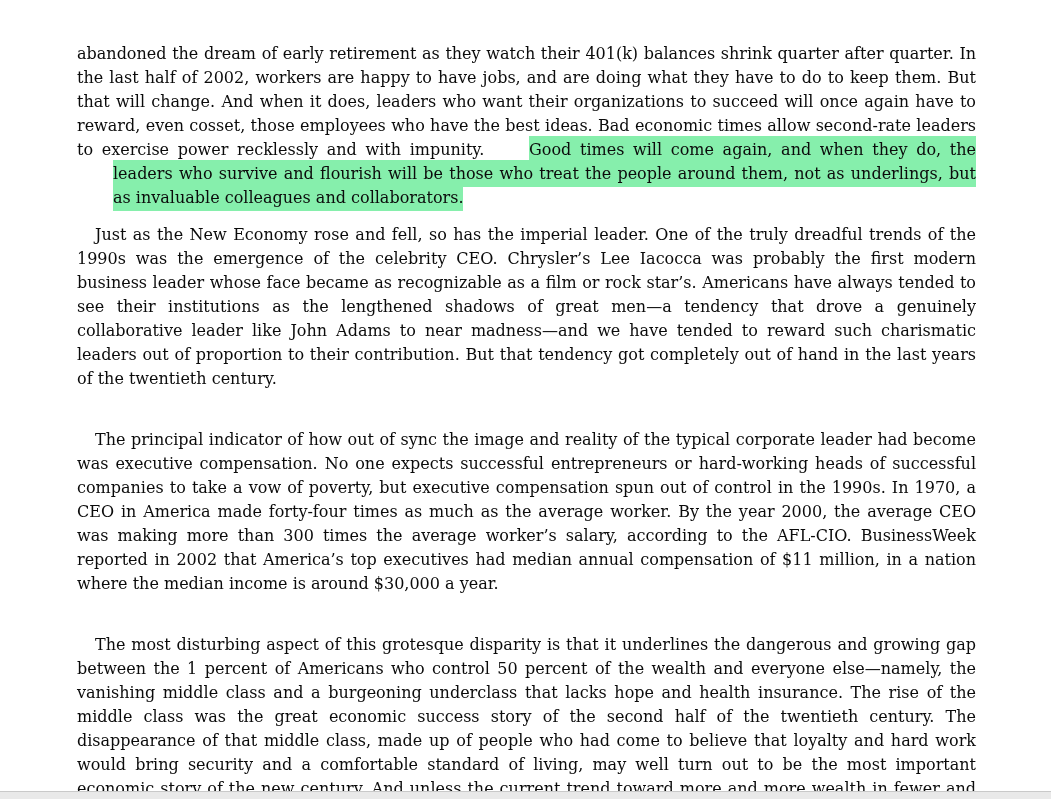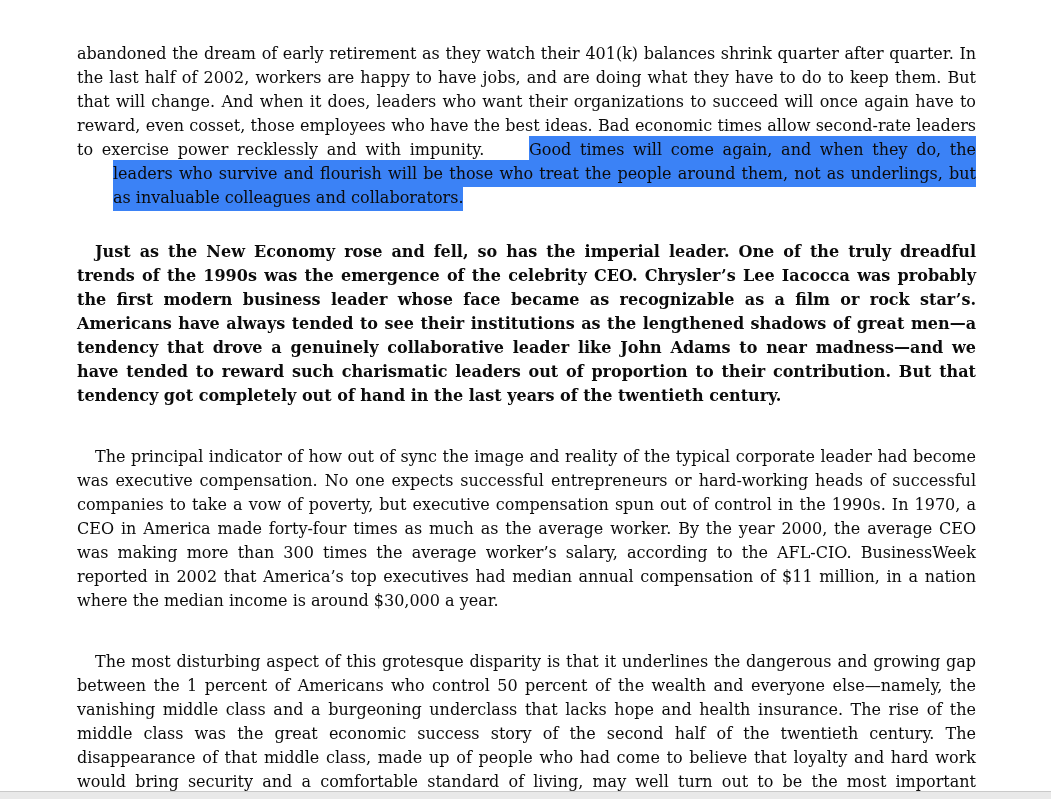--- a/index.html
+++ b/index.html
@@ -28,25 +28,25 @@
   .text-column {
     padding: 42px 75px 0 77px;
     color: #0b0b0b;
     font-size: 16px;
     line-height: 24px;
     text-align: justify;
   }
   .para {
     margin: 0;
   }
-  .para.gap-small { margin-top: 30px; font-weight: bold; }
+  .para.gap-small { margin-top: 13px; }
   .para.gap-large { margin-top: 37px; }
   .para.indented { text-indent: 18px; }
   .seg-highlight {
-    background: #3b82f6;
+    background: #86efac;
     padding: 4px 0;
     box-decoration-break: clone;
     margin-left: 36px;
     -webkit-box-decoration-break: clone;
   }
   .seg-italic { }
   .bottom-bar {
     position: absolute;
     left: 0; right: 0; bottom: 0;
     height: 7px;

